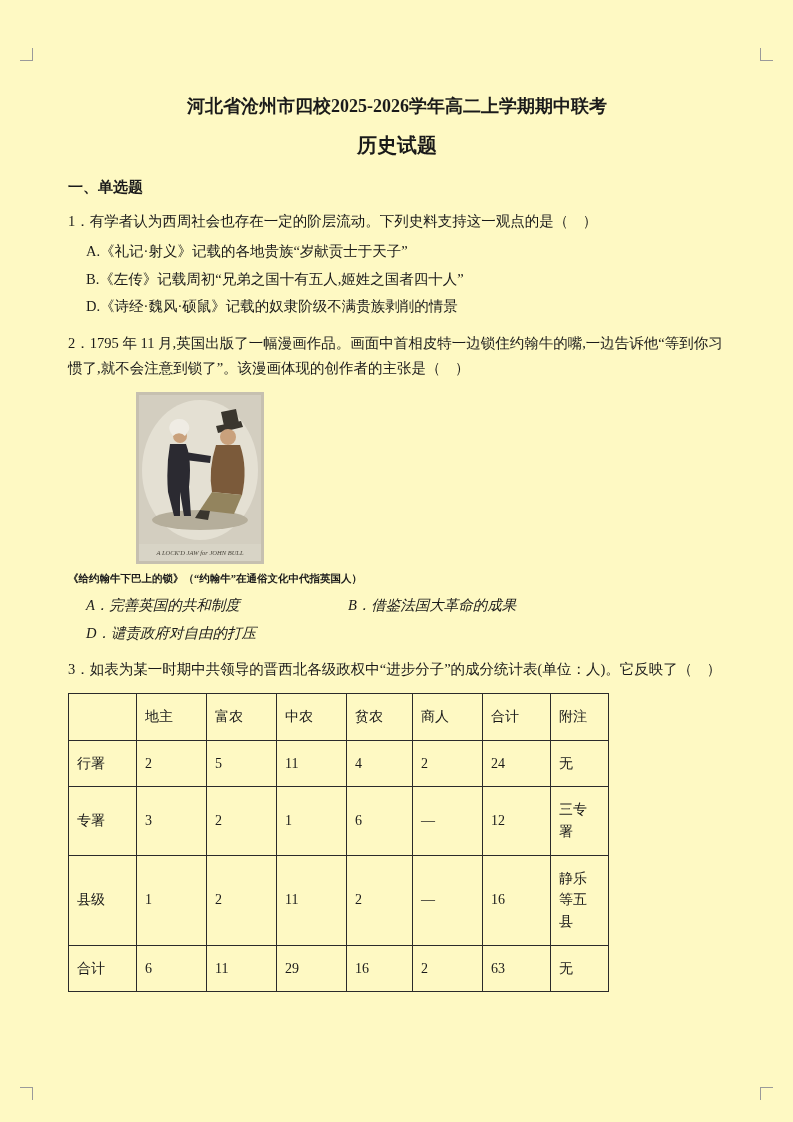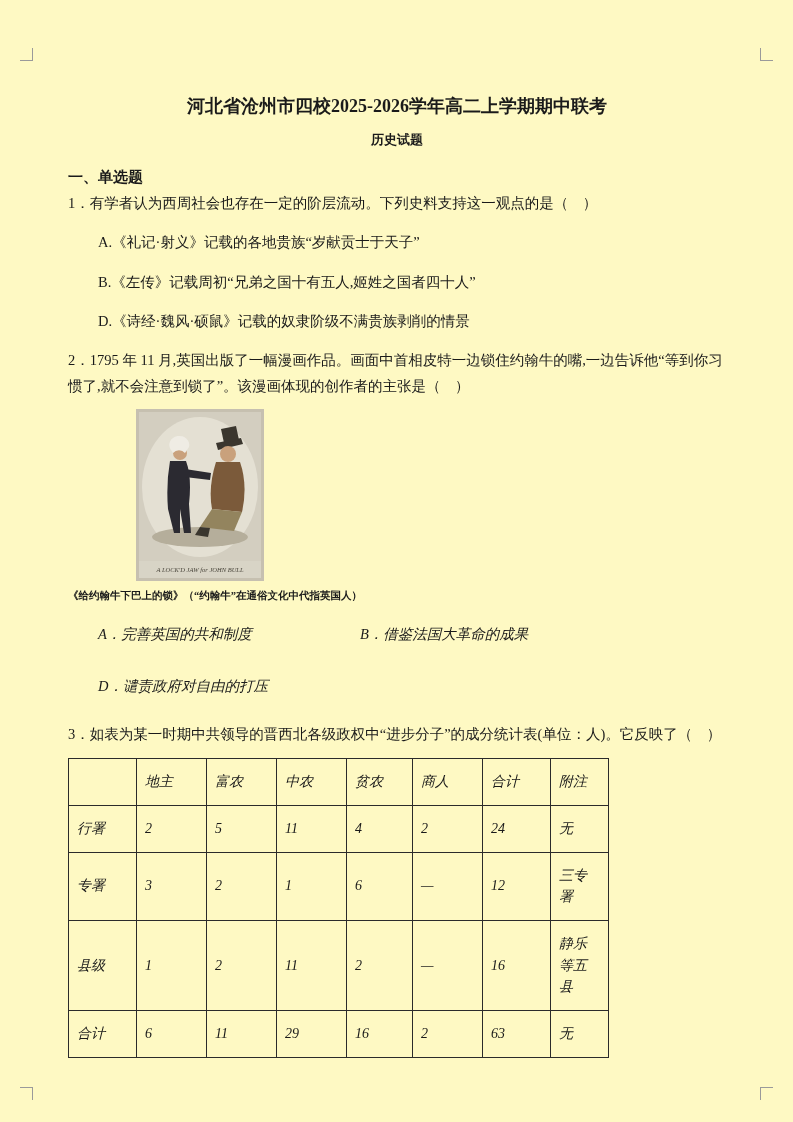--- a/index.html
+++ b/index.html
@@ -15,39 +15,39 @@
   
   .mark { position: absolute; width: 13px; height: 13px; border: 0 solid #9a9a9a; }
   .mark.tl { left: 20px; top: 48px;  border-right-width: 1px; border-bottom-width: 1px; }
   .mark.tr { right: 20px; top: 48px; border-left-width: 1px;  border-bottom-width: 1px; }
   .mark.bl { left: 20px; bottom: 22px;  border-right-width: 1px; border-top-width: 1px; }
   .mark.br { right: 20px; bottom: 22px; border-left-width: 1px;  border-top-width: 1px; }
 
   .content { position: absolute; left: 68px; top: 94px; width: 658px; }
 
   .title    { font-size: 18px; font-weight: bold; text-align: center; margin: 0 0 12px 0; line-height: 1.4; }
-  .subtitle { font-size: 13px; font-weight: bold; text-align: center; margin: 0 0 16px 0; line-height: 1.4; }
-  .section-heading { font-size: 15px; font-weight: bold; margin: 0 0 2px 0; line-height: 1.6; }
+  .subtitle { font-size: 20px; font-weight: bold; text-align: center; margin: 0 0 16px 0; line-height: 1.4; }
+  .section-heading { font-size: 15px; font-weight: bold; margin: 0 0 10px 0; line-height: 1.6; }
 
   .stem { font-size: 14.5px; line-height: 1.78; margin: 0 0 3px 0; }
   .options { margin: 0 0 10px 18px; }
-  .option { font-size: 14.5px; line-height: 1.9; margin: 12px; }
+  .option { font-size: 14.5px; line-height: 1.9; margin: 0; }
 
   .options-grid {
     display: grid;
     grid-template-columns: 262px 1fr;
     margin: 4px 0 10px 18px;
   }
   .options-grid .option { line-height: 1.9; font-style: italic; }
 
   .figure { margin: 10px 0 4px 68px; width: 128px; }
   .figure svg { display: block; }
   .figure-caption { font-size: 10.5px; font-weight: bold; line-height: 1.7; margin: 6px 0 2px 0; }
 
-  .stats-table { border-collapse: collapse; table-layout: fixed; margin: 10px 0 0 0; width: 540px; font-style: italic; }
+  .stats-table { border-collapse: collapse; table-layout: fixed; margin: 10px 0 0 0; width: 540px; }
   .stats-table th, .stats-table td {
     border: 1px solid #2b2b2b;
     font-size: 14px; font-weight: normal;
     text-align: left; vertical-align: middle;
     padding: 12px 8px; line-height: 1.55;
     word-break: break-all;
   }
 </style>
 </head>
 <body>

